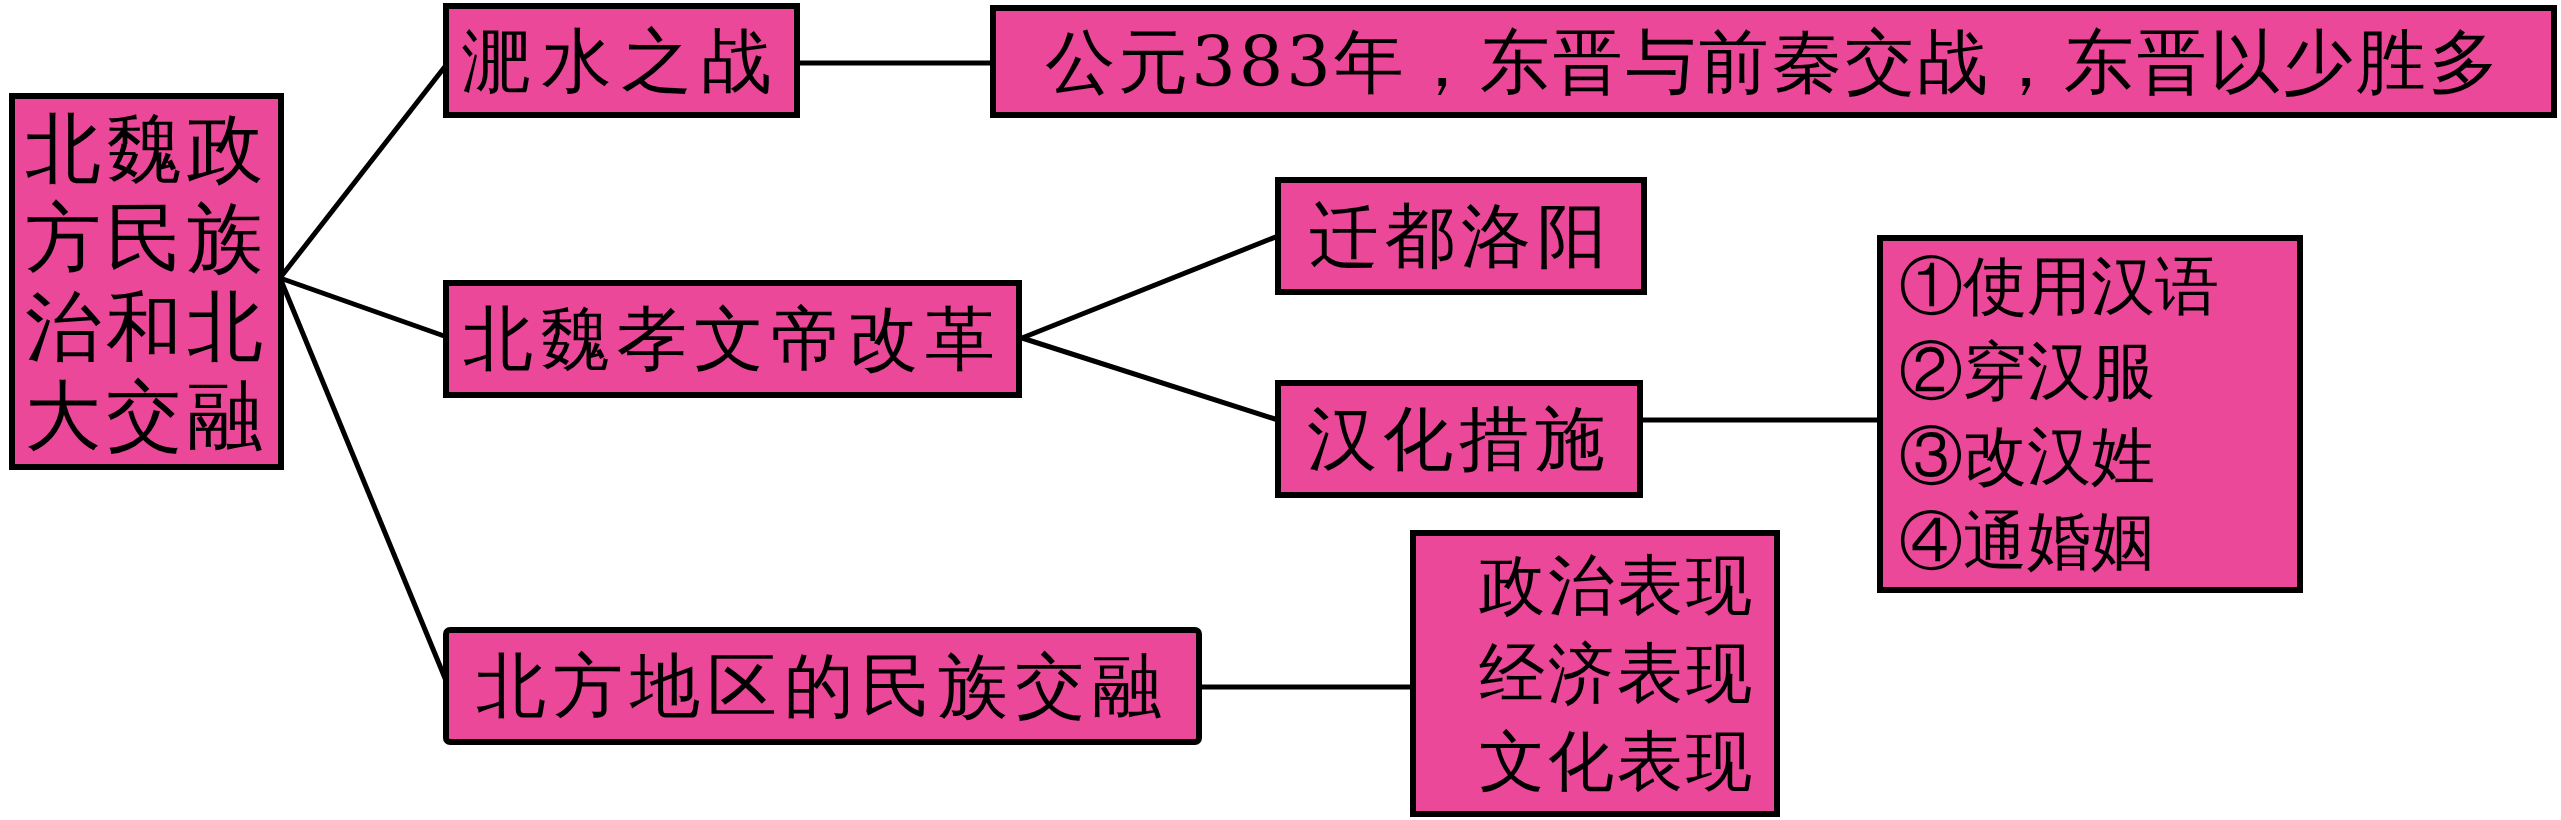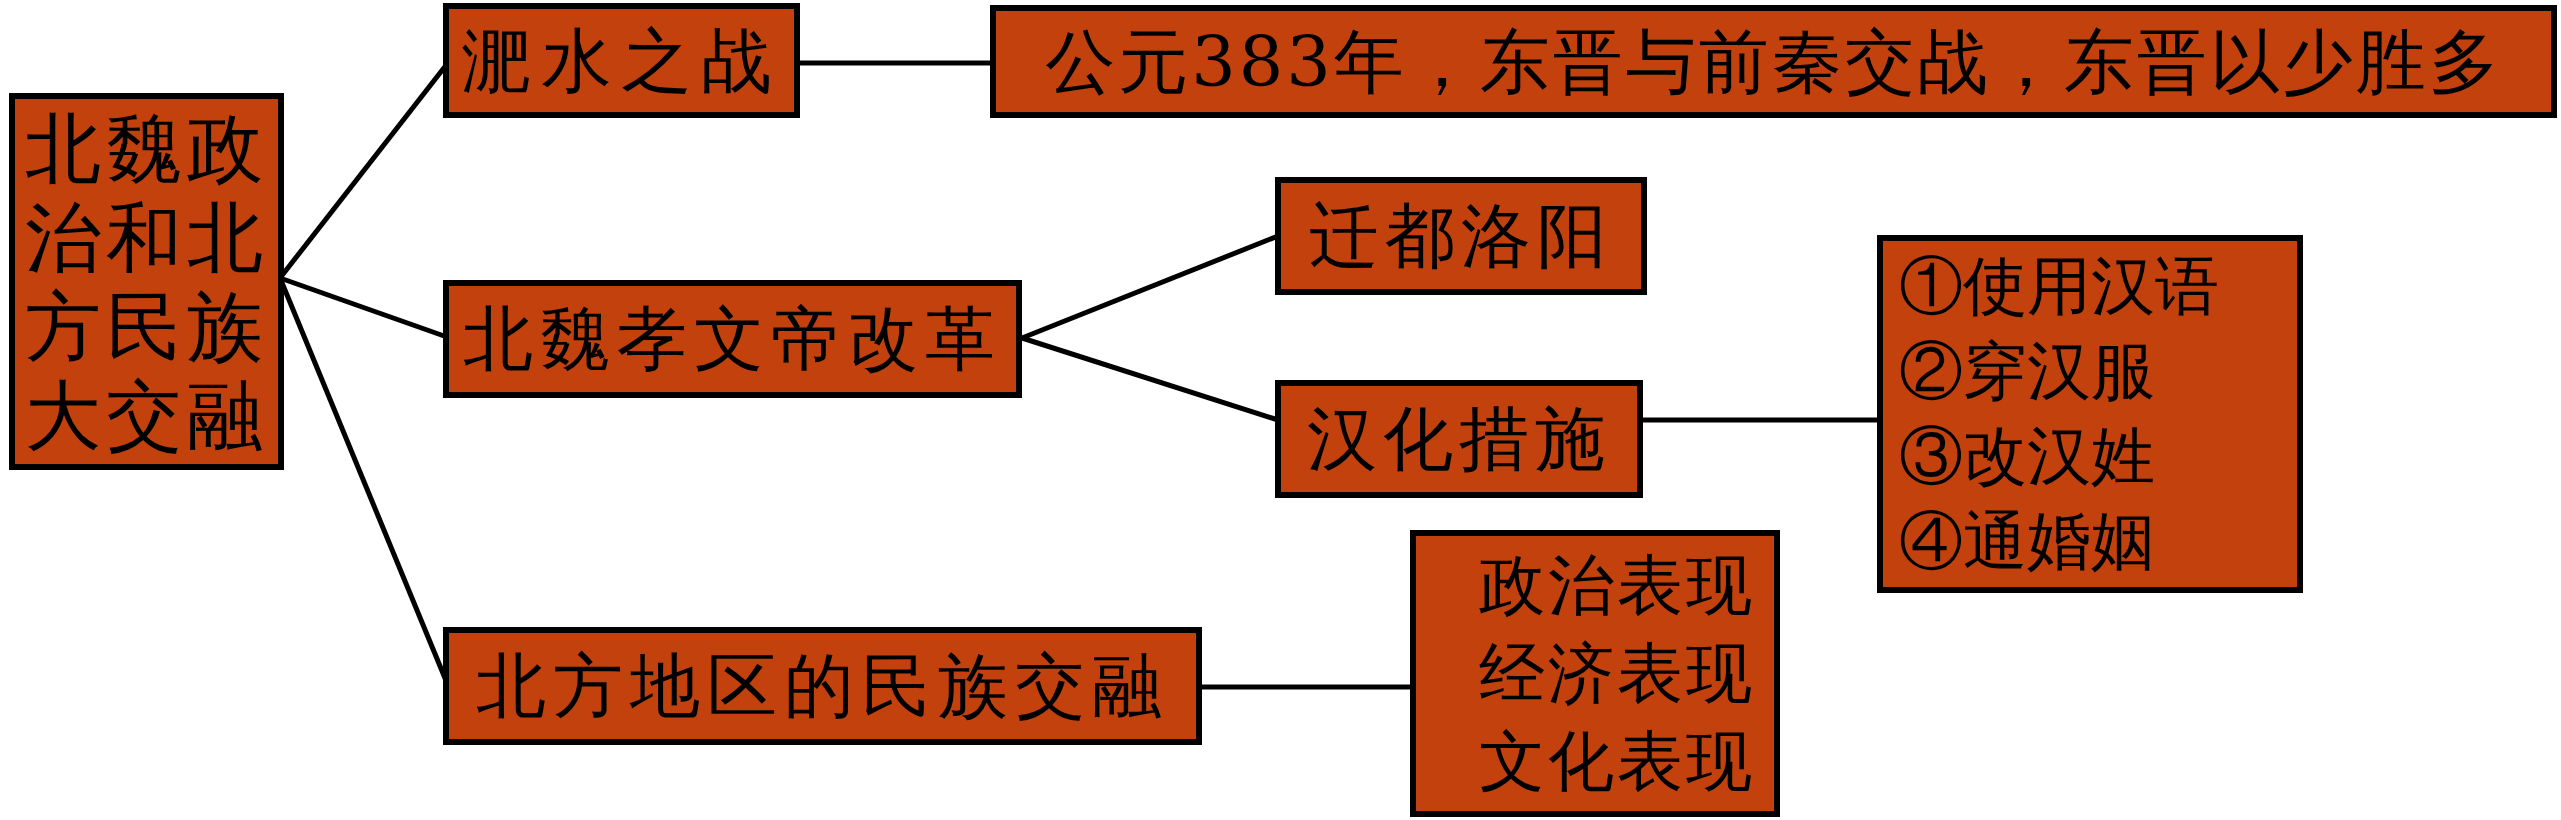--- a/index.html
+++ b/index.html
@@ -24,21 +24,21 @@
     height: 820px;
   }
   #connector-svg line {
     stroke: #000000;
     stroke-width: 5;
   }
   .node {
     position: absolute;
     box-sizing: border-box;
     border: 6px solid #000000;
-    background: #c2410c;
+    background: #ec4899;
     display: flex;
     flex-direction: column;
     justify-content: center;
     align-items: center;
     text-align: center;
     line-height: 1.2;
   }
   .node .row {
     white-space: nowrap;
   }
@@ -82,21 +82,21 @@
     font-size: 64px;
     align-items: flex-start;
     padding-left: 16px;
     text-align: left;
   }
   #measures-box .row { line-height: 85px; }
 
   
   #ronghe-box {
     left: 443px; top: 627px; width: 759px; height: 118px;
-    font-size: 70px; letter-spacing: 7px;
+    font-size: 70px; letter-spacing: 7px; border-radius: 7px;
   }
   
   #aspects-box {
     left: 1410px; top: 530px; width: 370px; height: 287px;
     font-size: 66px; letter-spacing: 3px; padding-left: 44px;
   }
   #aspects-box .row { line-height: 88px; }
 </style>
 </head>
 <body>
@@ -109,22 +109,22 @@
     <line x1="280" y1="278" x2="447" y2="683"></line>
     <line x1="797" y1="63" x2="993" y2="63"></line>
     <line x1="1022" y1="338" x2="1278" y2="236"></line>
     <line x1="1022" y1="338" x2="1278" y2="420"></line>
     <line x1="1640" y1="420" x2="1880" y2="420"></line>
     <line x1="1199" y1="687" x2="1413" y2="687"></line>
   </svg>
 
   <div class="node" id="root-box">
     <div class="row">北魏政</div>
+    <div class="row">方民族</div>
     <div class="row">治和北</div>
-    <div class="row">方民族</div>
     <div class="row">大交融</div>
   </div>
 
   <div class="node" id="feishui-box">
     <div class="row">淝水之战</div>
   </div>
   <div class="node" id="feishui-detail-box">
     <div class="row">公元383年，东晋与前秦交战，东晋以少胜多</div>
   </div>
 

